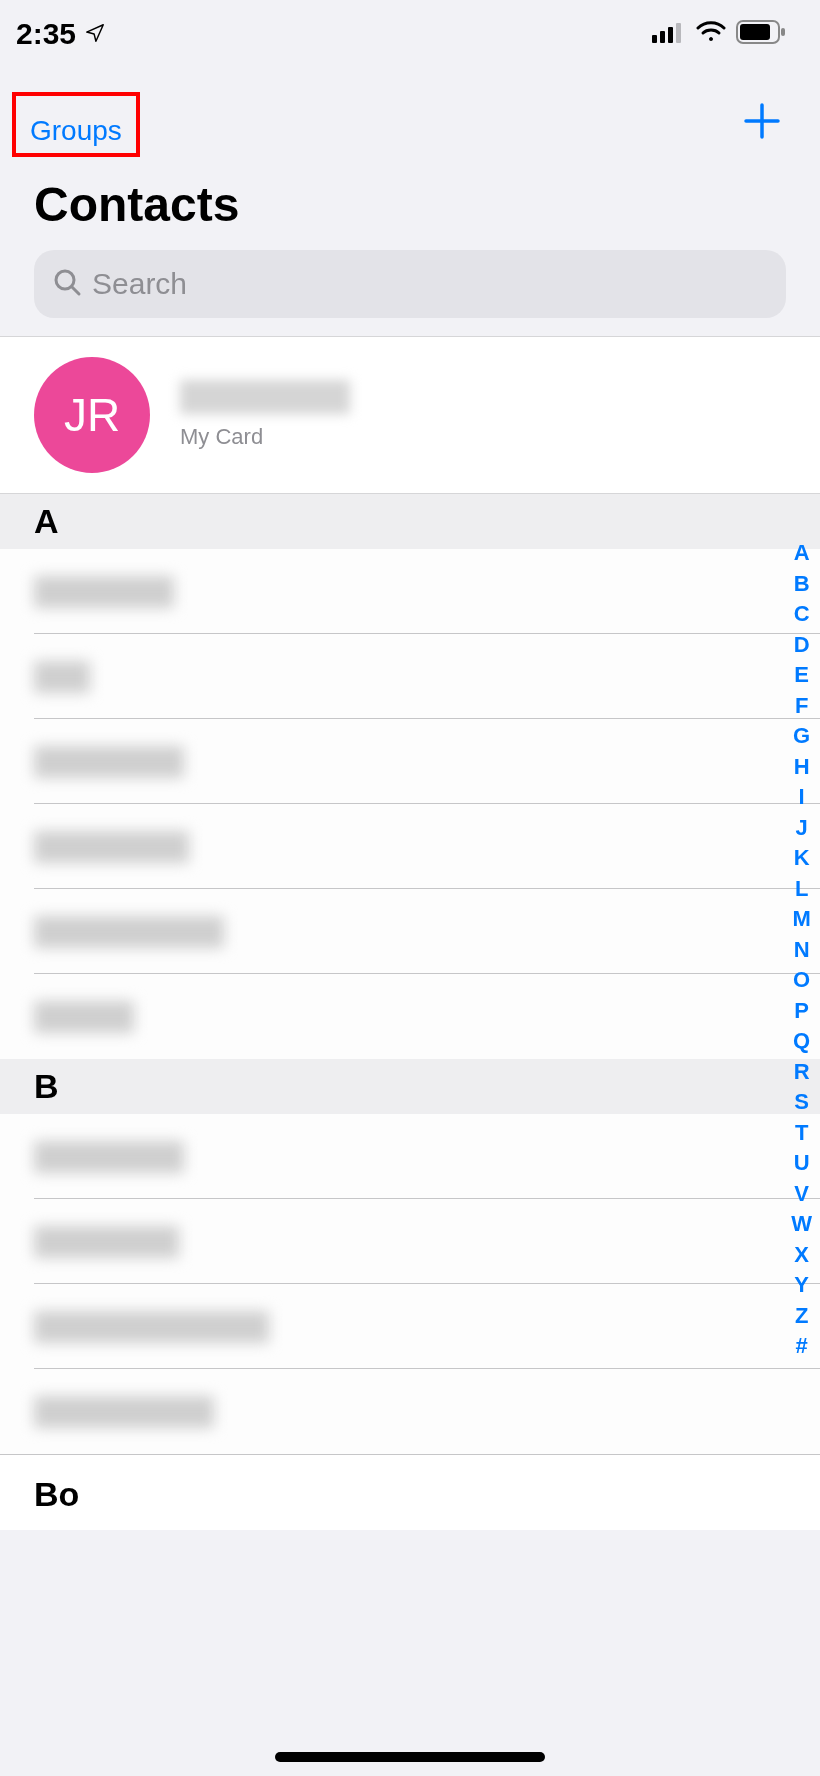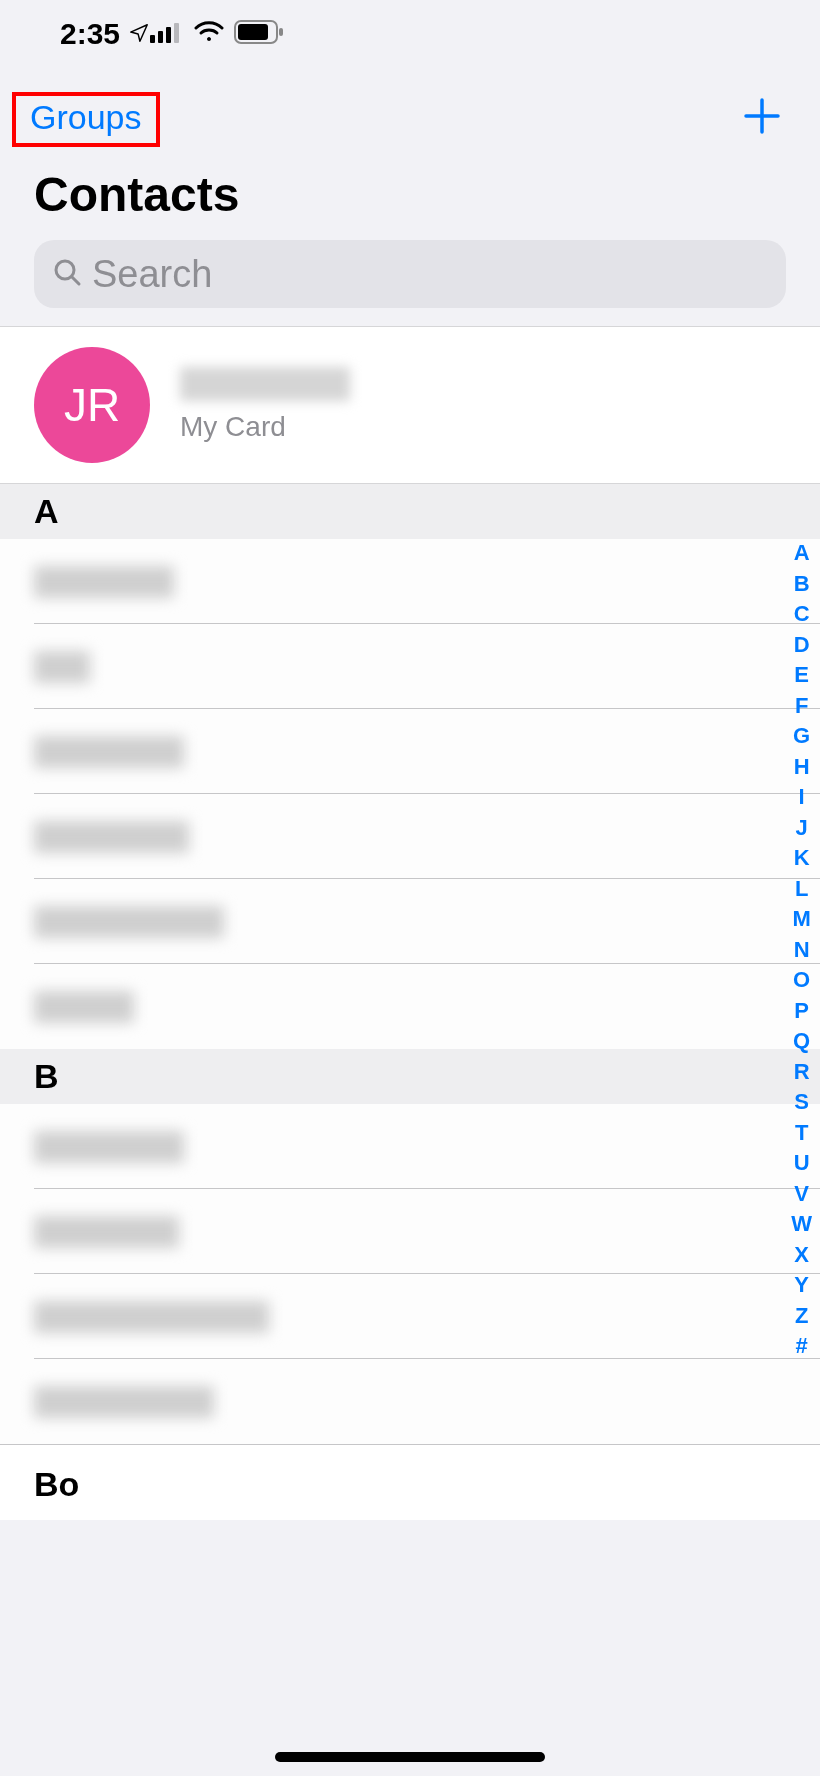--- a/index.html
+++ b/index.html
@@ -13,22 +13,22 @@
       width: 820px;
       height: 1776px;
       background: #f2f2f6;
       overflow: hidden;
       position: relative;
     }
     .status-bar {
       height: 68px;
       display: flex;
       align-items: center;
+      justify-content: space-between;
       padding: 0 34px 0 16px;
-      margin-left: 44px;
     }
     .status-left {
       display: flex;
       align-items: center;
       gap: 8px;
       font-size: 30px;
       font-weight: 600;
     }
     .location-icon {
       display: inline-block;
@@ -38,24 +38,24 @@
       align-items: center;
       gap: 10px;
     }
     .nav-bar {
       display: flex;
       justify-content: space-between;
       align-items: center;
       padding: 24px 32px 12px 12px;
     }
     .groups-btn {
-      font-size: 34px;
+      font-size: 28px;
       color: #007aff;
       border: 4px solid #ff0000;
-      padding: 2px 14px 6px 14px;
+      padding: 19px 14px 6px 14px;
       font-weight: 400;
     }
     .add-btn {
       color: #007aff;
       font-size: 48px;
       font-weight: 300;
       padding: 0 6px;
     }
     .page-title {
       font-size: 48px;
@@ -73,21 +73,21 @@
       align-items: center;
       padding: 0 18px;
       gap: 10px;
     }
     .search-icon {
       color: #8e8e93;
     }
     .search-input {
       border: none;
       background: transparent;
-      font-size: 38px;
+      font-size: 30px;
       color: #7f1d1d;
       flex: 1;
       outline: none;
     }
     .search-input::placeholder {
       color: #8e8e93;
     }
     .my-card {
       background: #ffffff;
       display: flex;
@@ -114,21 +114,21 @@
       flex-direction: column;
       gap: 10px;
     }
     .my-card-name {
       width: 170px;
       height: 34px;
       background: #d5d5d5;
       filter: blur(6px);
     }
     .my-card-label {
-      font-size: 28px;
+      font-size: 22px;
       color: #8e8e93;
     }
     .section-header {
       background: #eeeef0;
       padding: 8px 34px;
       font-size: 34px;
       font-weight: 700;
     }
     .contact-list {
       background: #ffffff;

